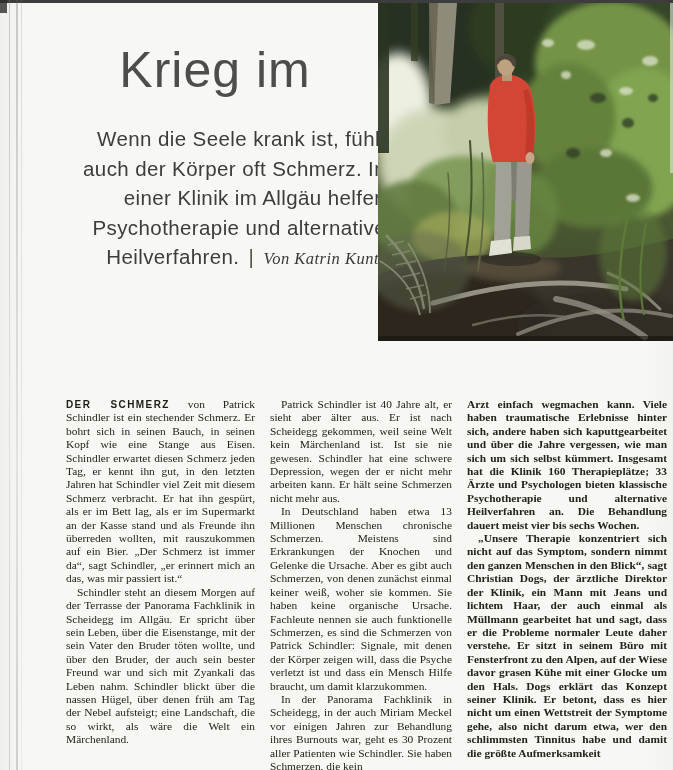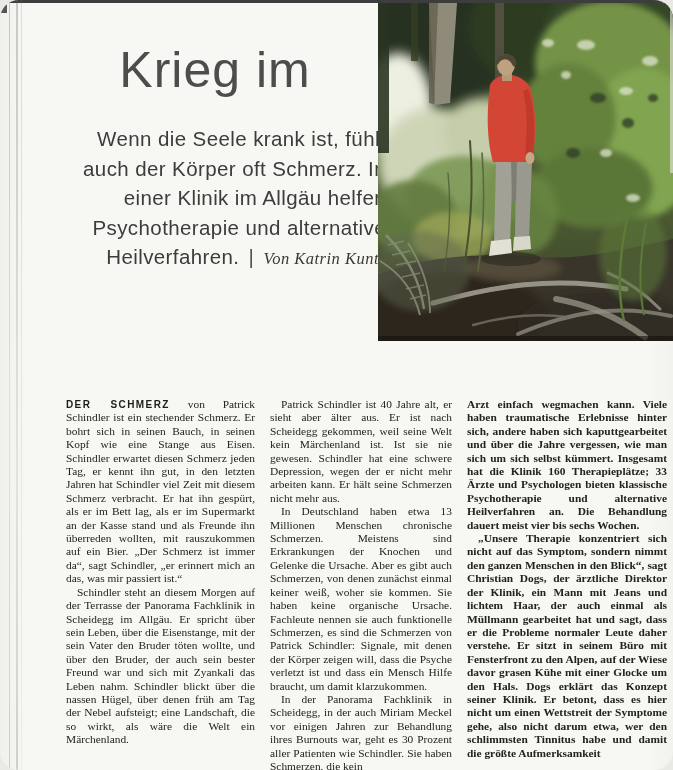--- a/index.html
+++ b/index.html
@@ -1,20 +1,19 @@
 <!DOCTYPE html>
 <html><head>
 <meta charset="utf-8">
 <style>
   html,body{margin:0;padding:0;background:#e9e9e6;}
   .page{
     position:relative;width:673px;height:770px;overflow:hidden;
     background:linear-gradient(90deg,#f0f0ed 0,#f7f7f4 4%,#f7f7f4 96%,#f2f2ef 100%);
     font-family:"Liberation Sans",sans-serif;
-    border-radius:19px;
   }
   
   .scan-top{position:absolute;top:0;left:0;width:100%;height:3px;background:#1c1c1c;opacity:.85;}
   .scan-corner{position:absolute;top:0;left:0;width:7px;height:13px;background:#2e2e2c;opacity:.8;}
   .streak{position:absolute;top:0;height:100%;}
   .s1{left:9px;width:1px;background:linear-gradient(rgba(110,110,105,.35),rgba(110,110,105,.15) 55%,rgba(110,110,105,.28));}
   .s2{left:16px;width:2px;background:linear-gradient(rgba(95,95,90,.30),rgba(95,95,90,.12) 60%,rgba(95,95,90,.25));}
   .s3{left:21px;width:1px;background:linear-gradient(rgba(130,130,125,.22),rgba(130,130,125,.08));}
   
   .title{position:absolute;left:50px;top:8px;width:330px;text-align:center;color:#4d4d4b;

